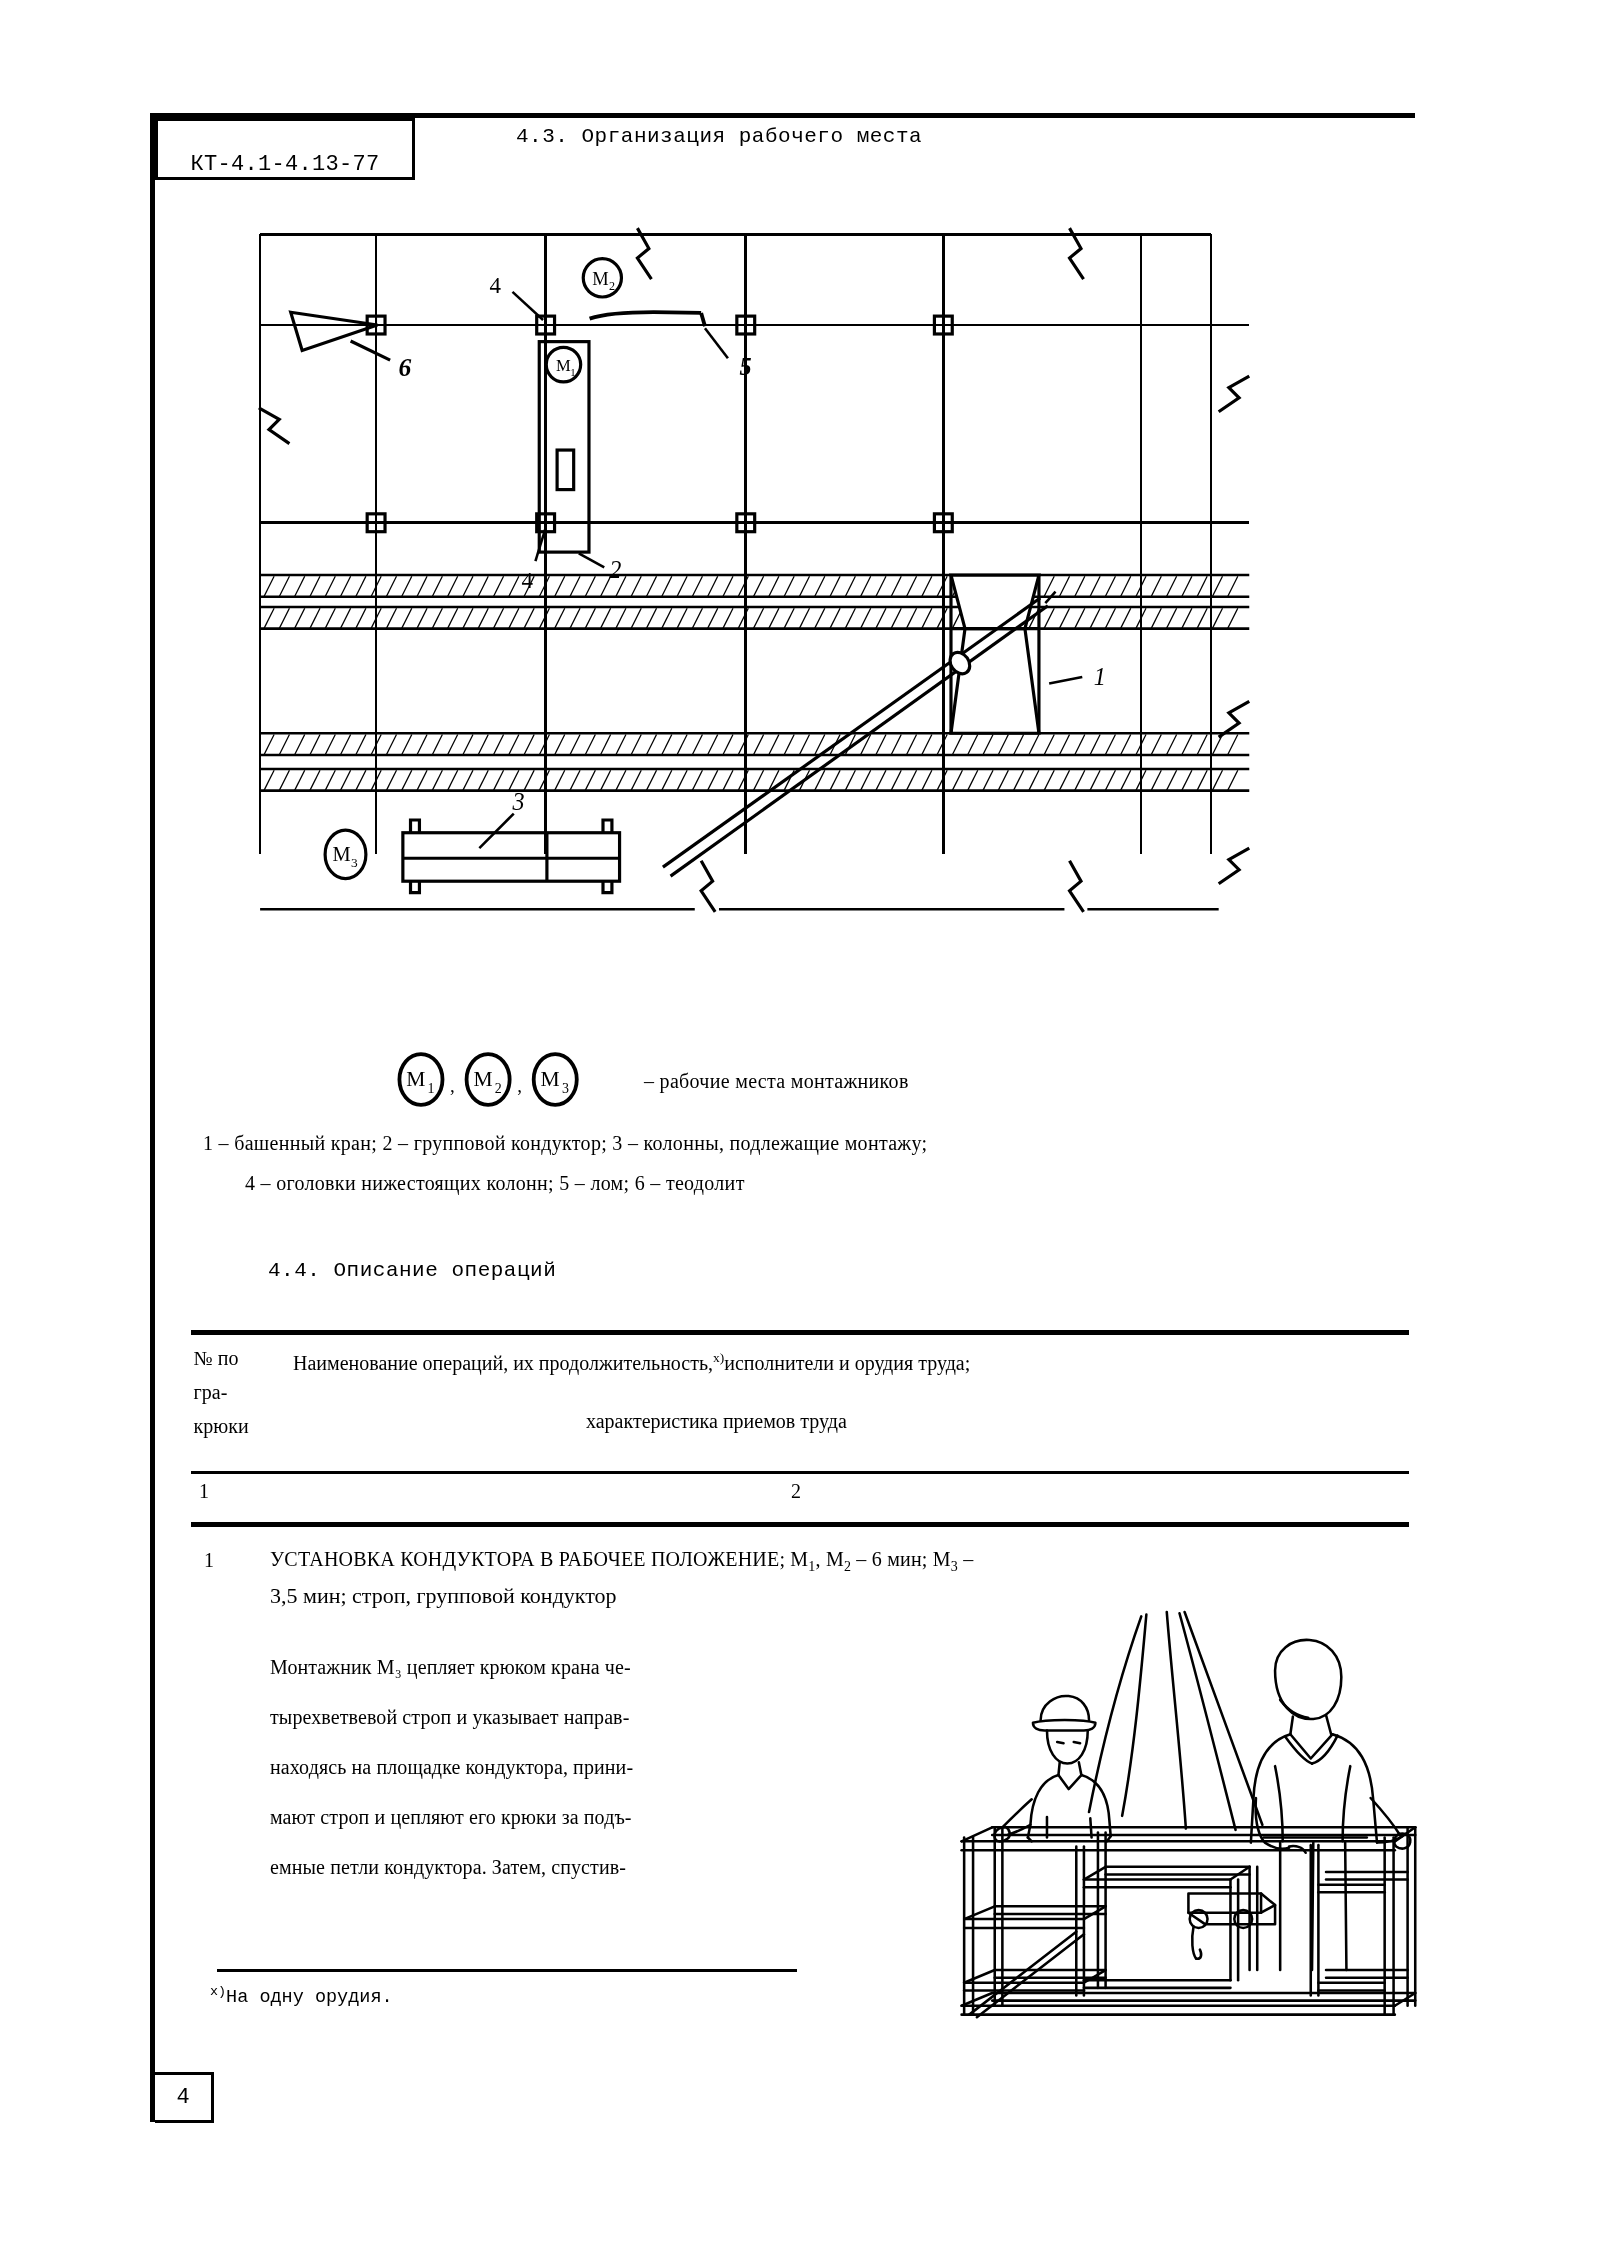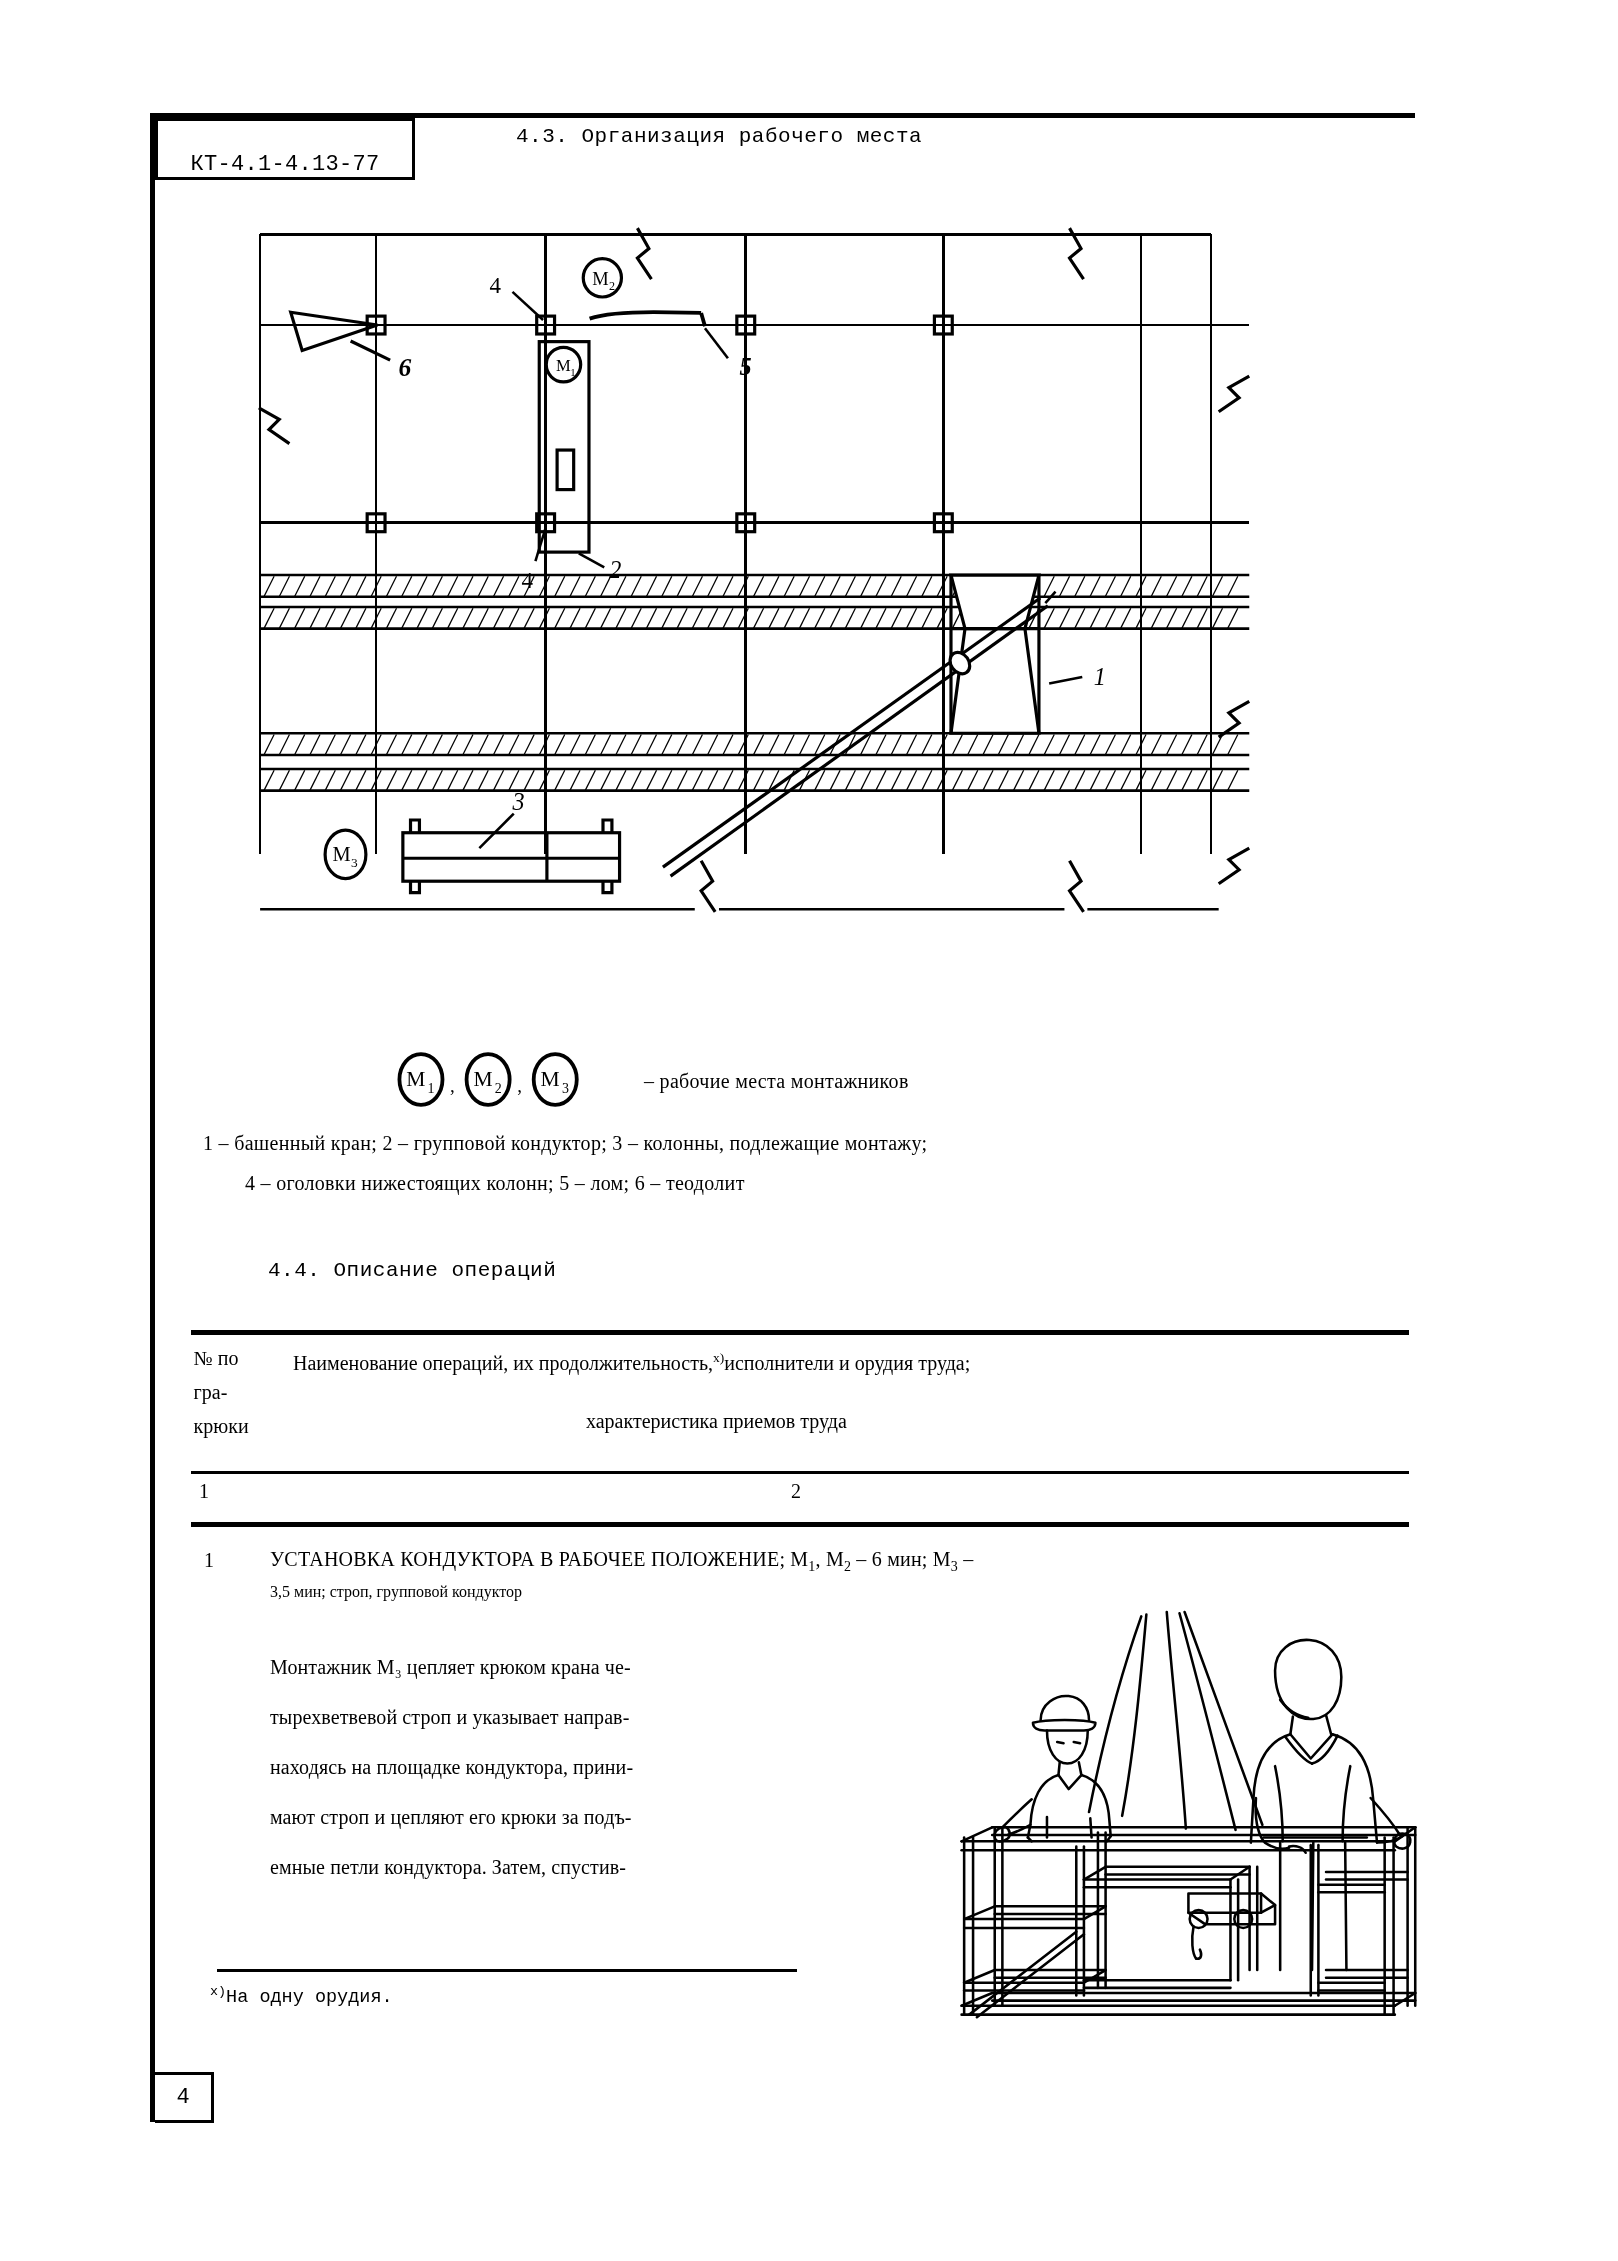--- a/index.html
+++ b/index.html
@@ -205,21 +205,21 @@
     width: 1141px;
     font-size: 20px;
     letter-spacing: 0.2px;
     white-space: nowrap;
     font-family: "Liberation Serif", "DejaVu Serif", serif;
   }
   .op-title-l2 {
     position: absolute;
     left: 270px;
     top: 1583px;
-    font-size: 16px;
+    font-size: 22px;
     white-space: nowrap;
     font-family: "Liberation Serif", "DejaVu Serif", serif;
   }
   .sub {
     font-size: 14px;
     vertical-align: sub;
   }
 
   .op-body {
     position: absolute;

